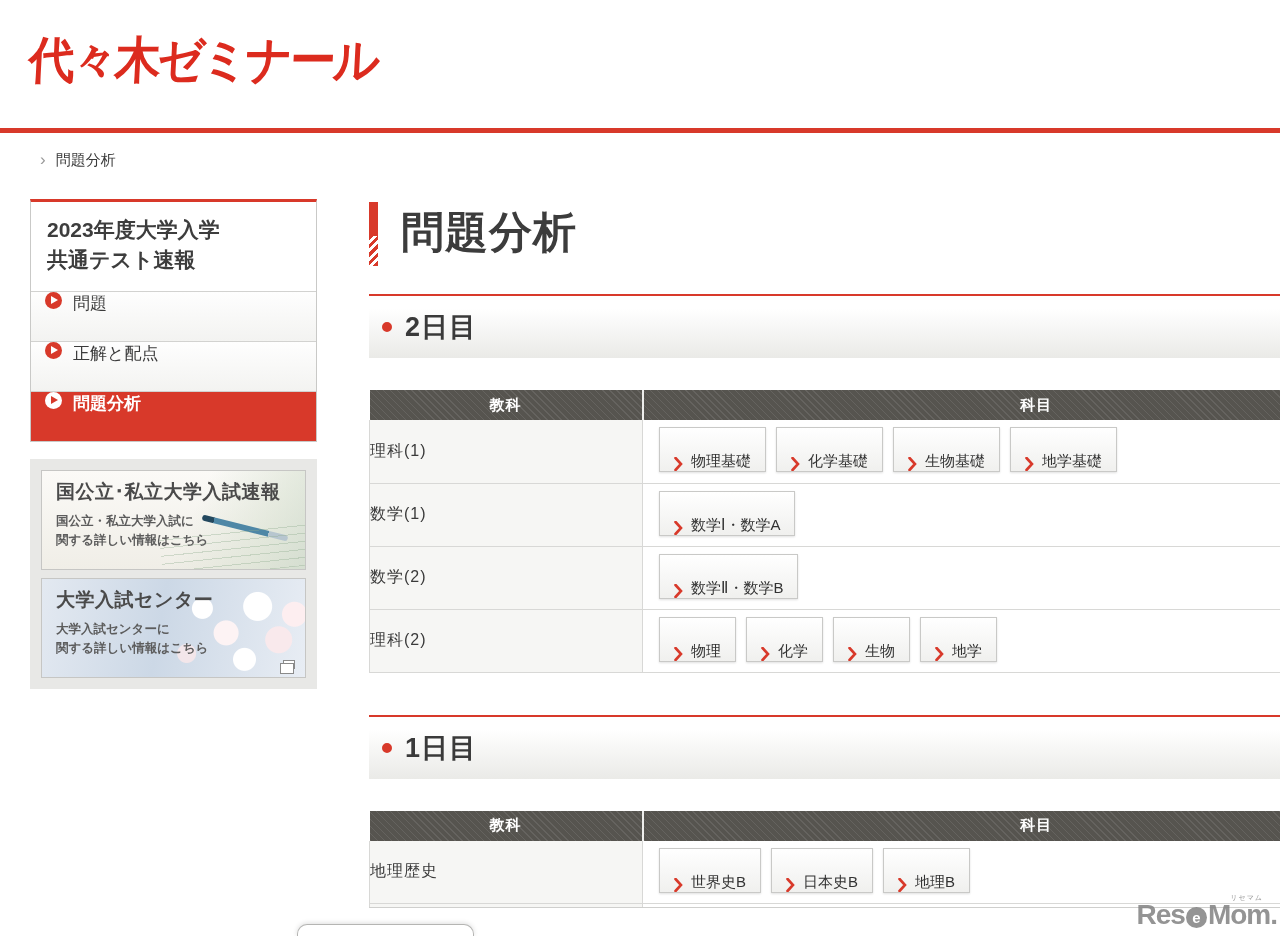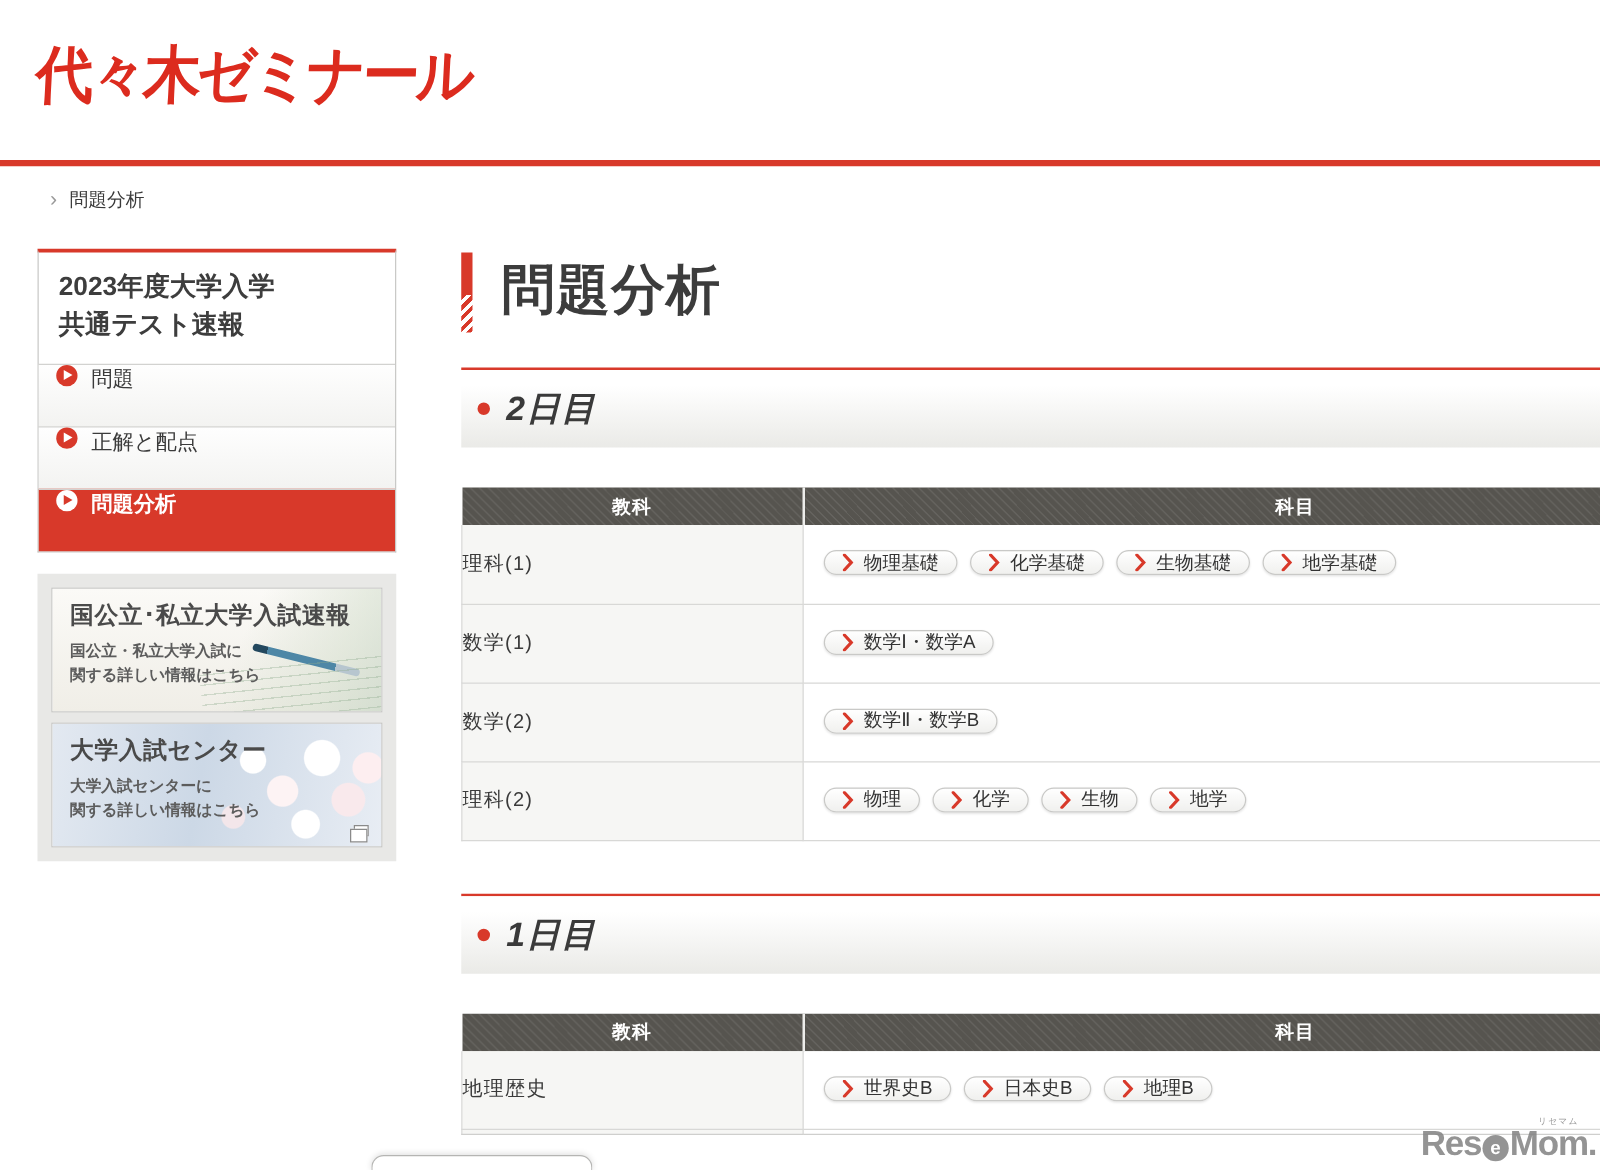--- a/index.html
+++ b/index.html
@@ -107,42 +107,42 @@
   }
   .page-title { font-size: 43px; font-weight: bold; color:#3c3c3c; line-height: 66px; letter-spacing: 1px; }
 
   .day-section { border-top: 2px solid #d8392a; margin-top: 23px; }
   .day-section + .day-section { margin-top: 42px; }
   .section-head {
     height: 62px; display:flex; align-items:center; gap:13px; padding-left: 13px;
     background: linear-gradient(#ffffff 20%, #eaeae7 100%);
   }
   .ring-icon { width:9px; height:9px; border:5px solid #d8392a; border-radius:50%; flex:none; }
-  .section-heading { font-size: 27px; font-weight: bold; color:#3a3a3a; letter-spacing:1px;font-style:italic; }
+  .section-heading { font-size: 27px; font-weight: bold; color:#3a3a3a; letter-spacing:1px; }
 
   table.subjects { width:100%; border-collapse: collapse; margin-top: 32px; }
   table.subjects thead th {
     height: 30px;
     background:
       repeating-linear-gradient(45deg, rgba(255,255,255,.09) 0 1px, transparent 1px 5px),
       #56544f;
     color:#fff; font-size:15px; font-weight:bold; letter-spacing:1px;
   }
   th.col-subject { width: 273px; border-right: 2px solid #ededeb; }
   tbody td { border-bottom: 1px solid #d8d8d6; height: 63px; }
   td.subject-cell {
     width: 273px; background:#f6f6f4; text-align:left;
     font-size:16px; color:#3a3a3a; letter-spacing:1px;
     border-left:1px solid #d8d8d6; border-right:1px solid #d8d8d6;
   }
   td.courses-cell { background:#fff; padding: 0 10px 0 16px; }
   .course-btn {
-    display:inline-flex; align-items:center;
-    height: 20px; padding: 0 14px; margin: 0 10px 0 0;
-    border: 1px solid #c9c9c7; border-radius: 15px;
+    display:inline-flex; align-items:flex-end;
+    height: 45px; padding: 0 14px; margin: 0 10px 0 0;
+    border: 1px solid #c9c9c7; border-radius: 0;
     background: linear-gradient(#ffffff, #f0f0ee);
     box-shadow: 0 1px 2px rgba(0,0,0,.12);
     font-size: 15px; color:#333; cursor:pointer; white-space:nowrap;
   }
   .course-btn .chev { display:inline-flex; margin-right: 8px; }
   tr.partial-row td { height: 4px; padding:0; border-bottom:1px solid #cfcfcd; }
   tr.partial-row .subject-cell { height:4px; }
 
   
   .bottom-tab {

